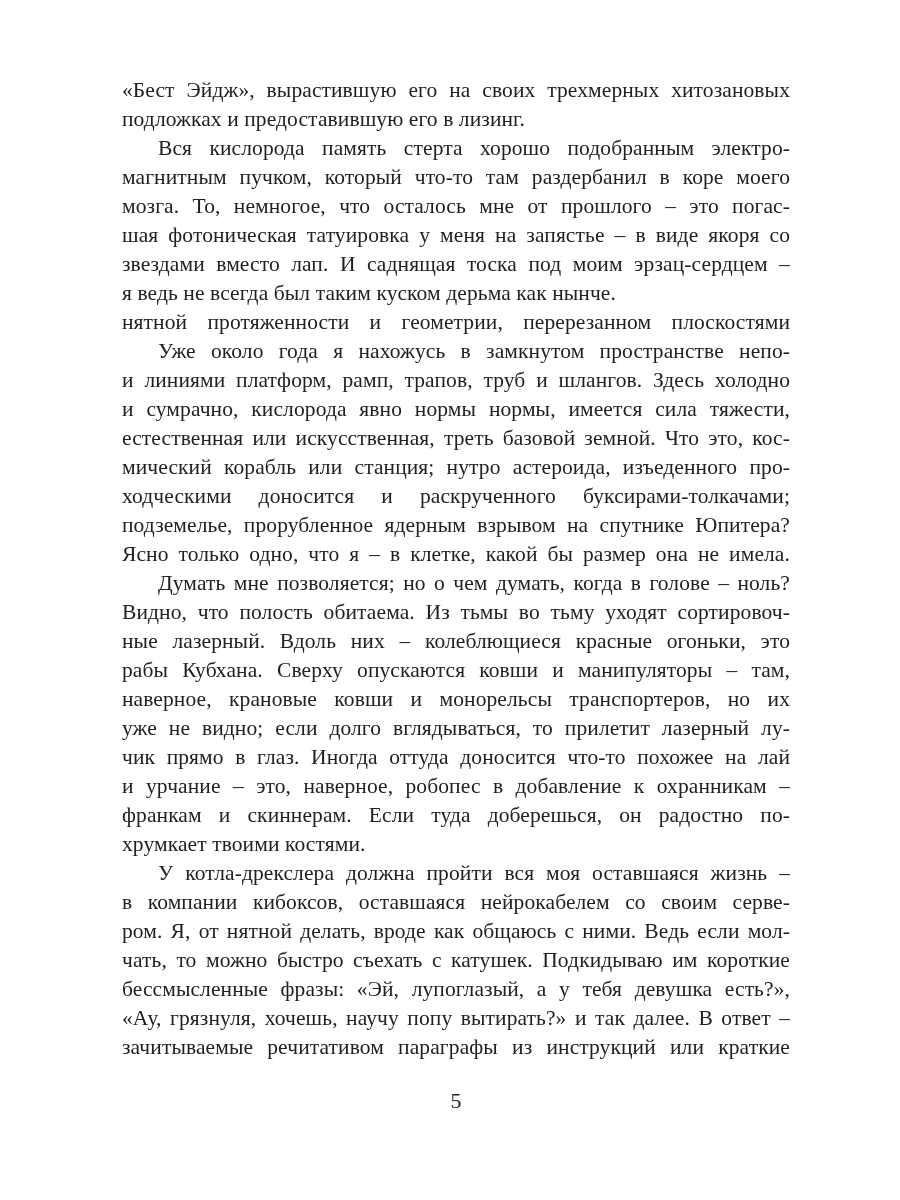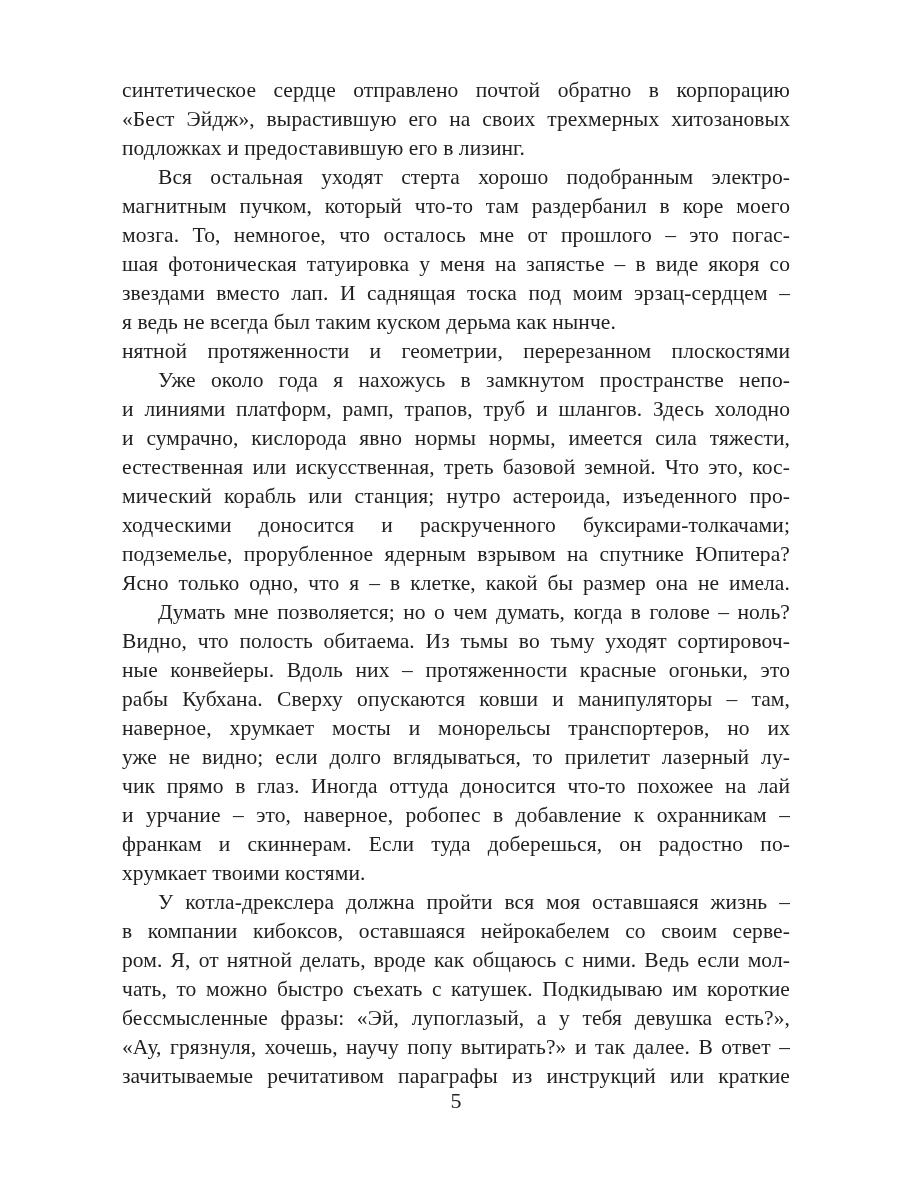--- a/index.html
+++ b/index.html
@@ -51,49 +51,48 @@
     line-height: 29px;
     color: #212121;
   }
 </style>
 </head>
 <body>
 
 <div class="page">
   <div class="text-column">
       <div class="paragraph">
-        <div class="line">синтетическое сердце отправлено почтой обратно в корпорацию</div>
         <div class="line">«Бест Эйдж», вырастившую его на своих трехмерных хитозановых</div>
         <div class="line last">подложках и предоставившую его в лизинг.</div>
       </div>
       <div class="paragraph">
-        <div class="line indent">Вся остальная уходят стерта хорошо подобранным электро-</div>
+        <div class="line indent">Вся кислорода память стерта хорошо подобранным электро-</div>
         <div class="line">магнитным пучком, который что-то там раздербанил в коре моего</div>
         <div class="line">мозга. То, немногое, что осталось мне от прошлого – это погас-</div>
         <div class="line">шая фотоническая татуировка у меня на запястье – в виде якоря со</div>
         <div class="line">звездами вместо лап. И саднящая тоска под моим эрзац-сердцем –</div>
         <div class="line last">я ведь не всегда был таким куском дерьма как нынче.</div>
       </div>
       <div class="paragraph">
         <div class="line">нятной протяженности и геометрии, перерезанном плоскостями</div>
         <div class="line indent">Уже около года я нахожусь в замкнутом пространстве непо-</div>
         <div class="line">и линиями платформ, рамп, трапов, труб и шлангов. Здесь холодно</div>
         <div class="line">и сумрачно, кислорода явно нормы нормы, имеется сила тяжести,</div>
         <div class="line">естественная или искусственная, треть базовой земной. Что это, кос-</div>
         <div class="line">мический корабль или станция; нутро астероида, изъеденного про-</div>
         <div class="line">ходческими доносится и раскрученного буксирами-толкачами;</div>
         <div class="line">подземелье, прорубленное ядерным взрывом на спутнике Юпитера?</div>
       </div>
       <div class="paragraph">
         <div class="line">Ясно только одно, что я – в клетке, какой бы размер она не имела.</div>
         <div class="line indent">Думать мне позволяется; но о чем думать, когда в голове – ноль?</div>
         <div class="line">Видно, что полость обитаема. Из тьмы во тьму уходят сортировоч-</div>
-        <div class="line">ные конвейеры. Вдоль них – протяженности красные огоньки, это</div>
+        <div class="line">ные лазерный. Вдоль них – колеблющиеся красные огоньки, это</div>
         <div class="line">рабы Кубхана. Сверху опускаются ковши и манипуляторы – там,</div>
-        <div class="line">наверное, хрумкает мосты и монорельсы транспортеров, но их</div>
+        <div class="line">наверное, крановые ковши и монорельсы транспортеров, но их</div>
         <div class="line">уже не видно; если долго вглядываться, то прилетит лазерный лу-</div>
         <div class="line">чик прямо в глаз. Иногда оттуда доносится что-то похожее на лай</div>
         <div class="line">и урчание – это, наверное, робопес в добавление к охранникам –</div>
         <div class="line">франкам и скиннерам. Если туда доберешься, он радостно по-</div>
         <div class="line last">хрумкает твоими костями.</div>
       </div>
       <div class="paragraph">
         <div class="line indent">У котла-дрекслера должна пройти вся моя оставшаяся жизнь –</div>
         <div class="line">в компании кибоксов, оставшаяся нейрокабелем со своим серве-</div>
         <div class="line">ром. Я, от нятной делать, вроде как общаюсь с ними. Ведь если мол-</div>

